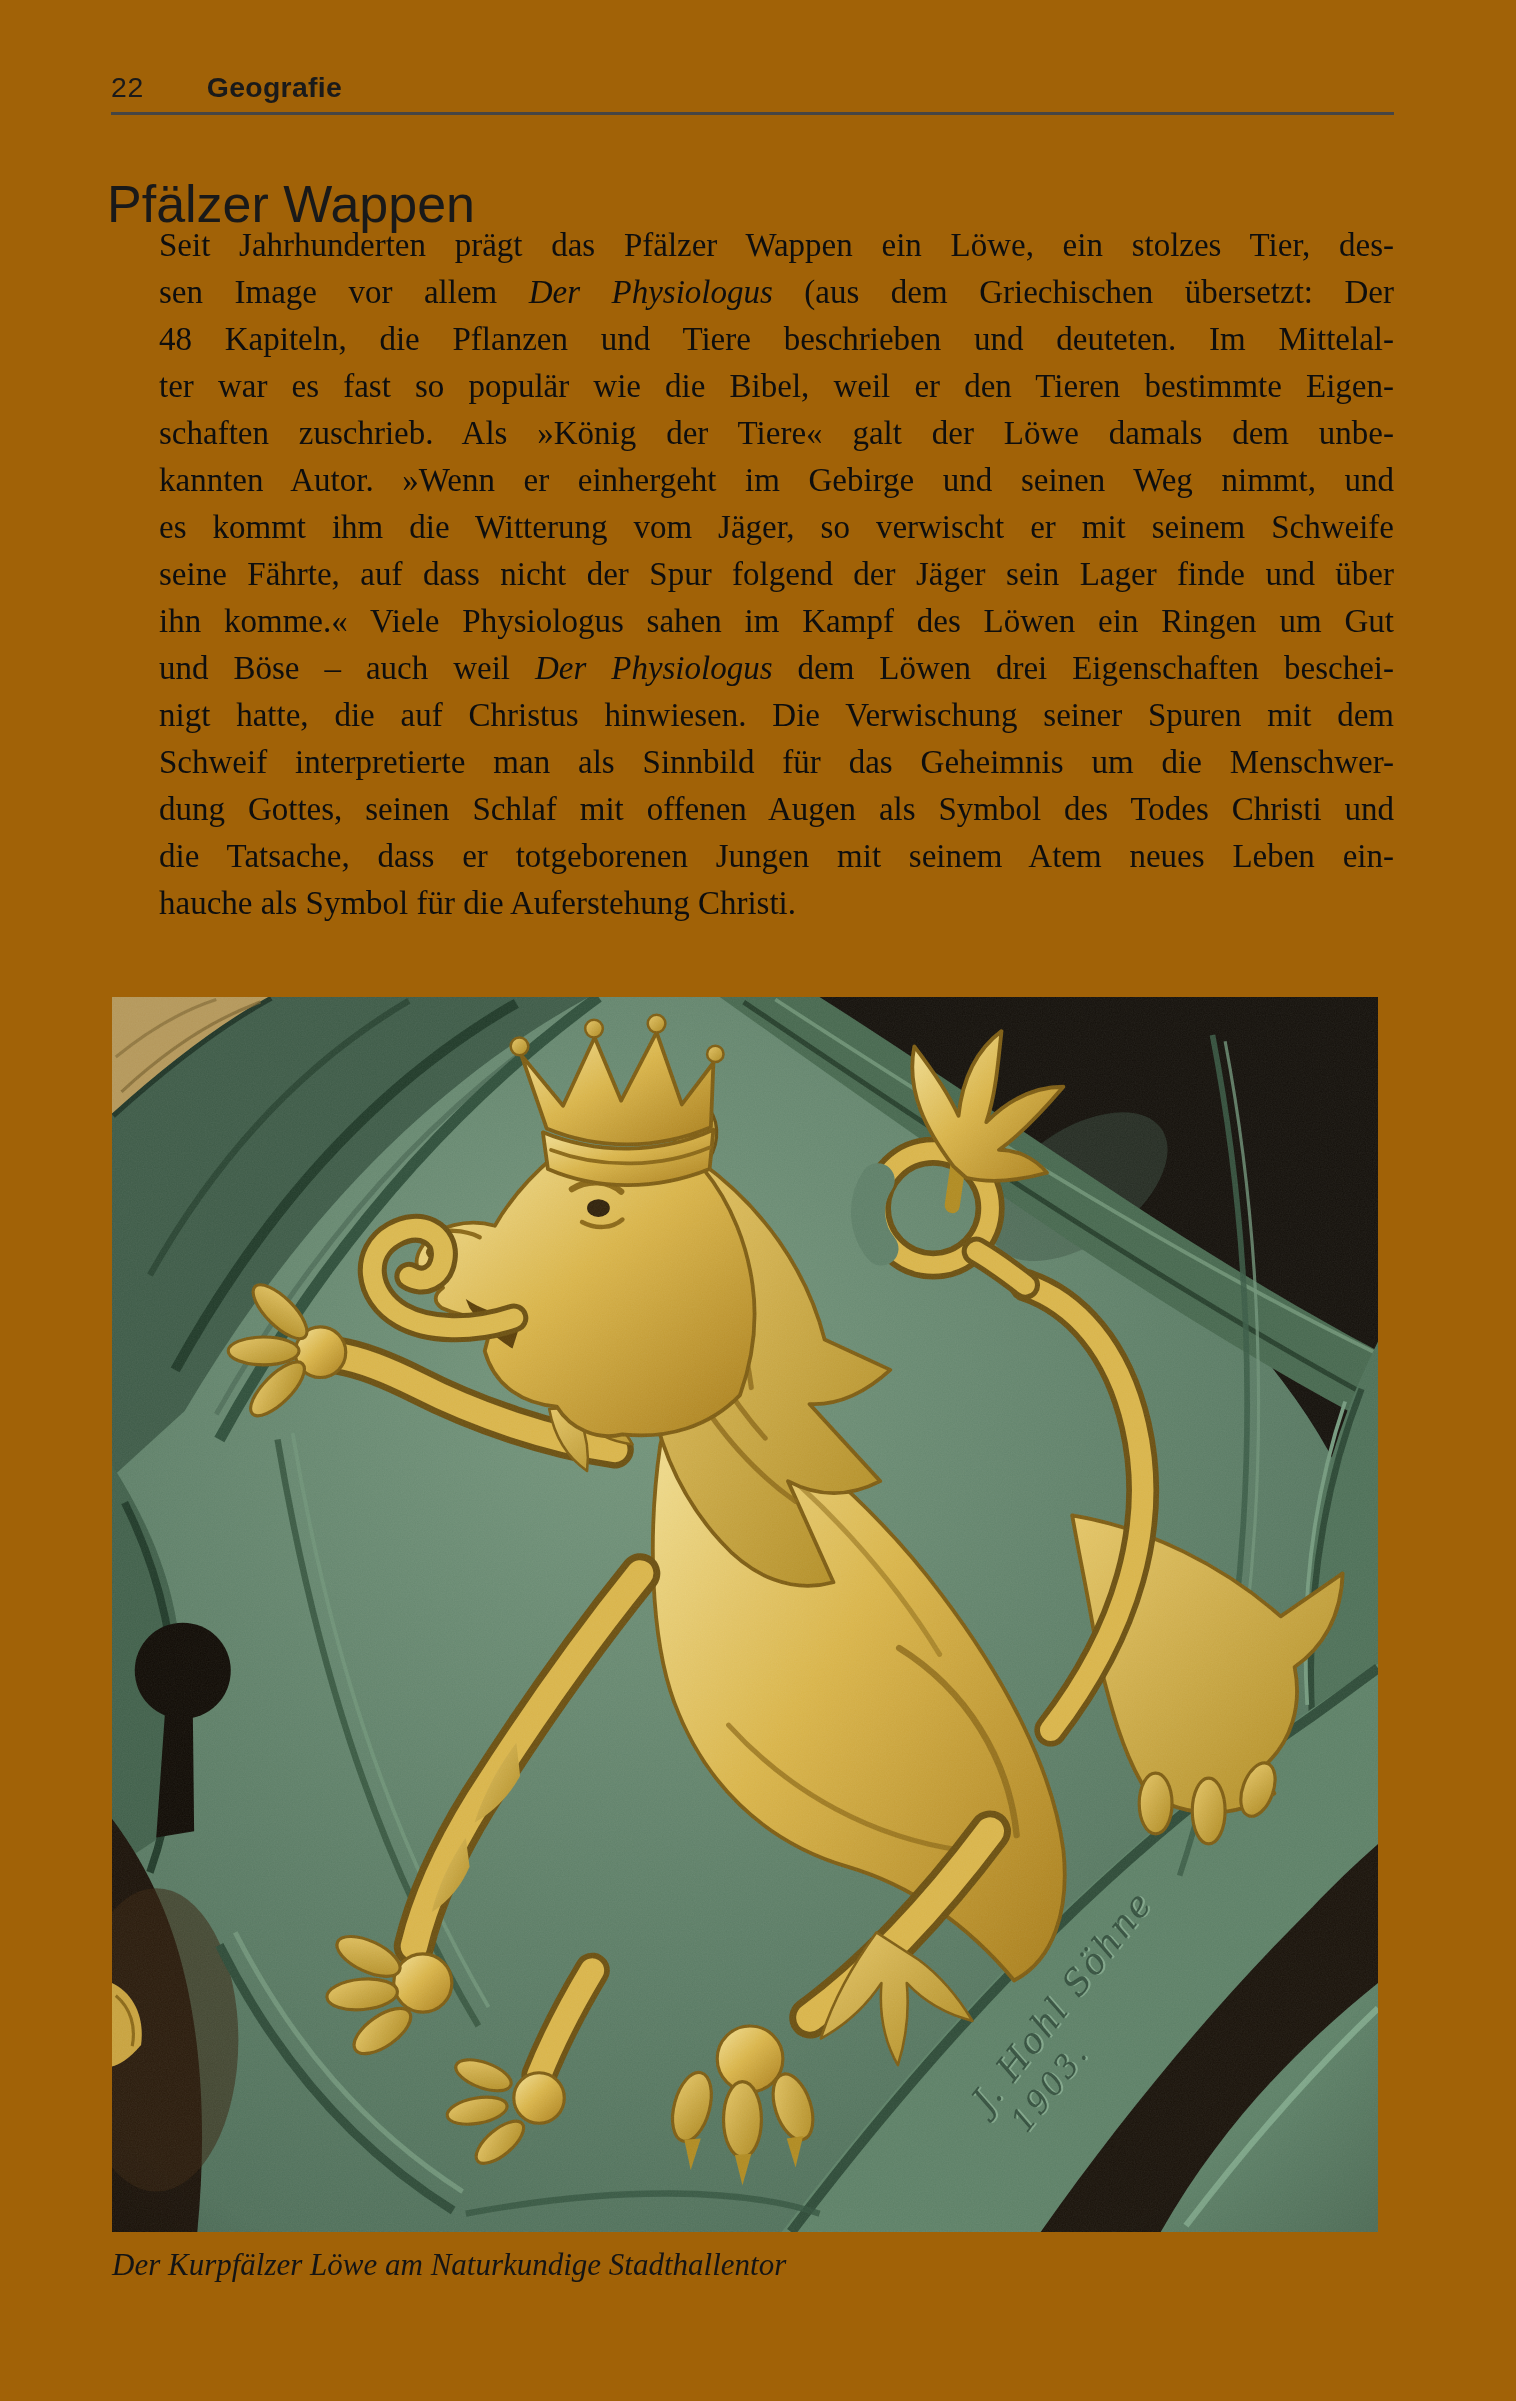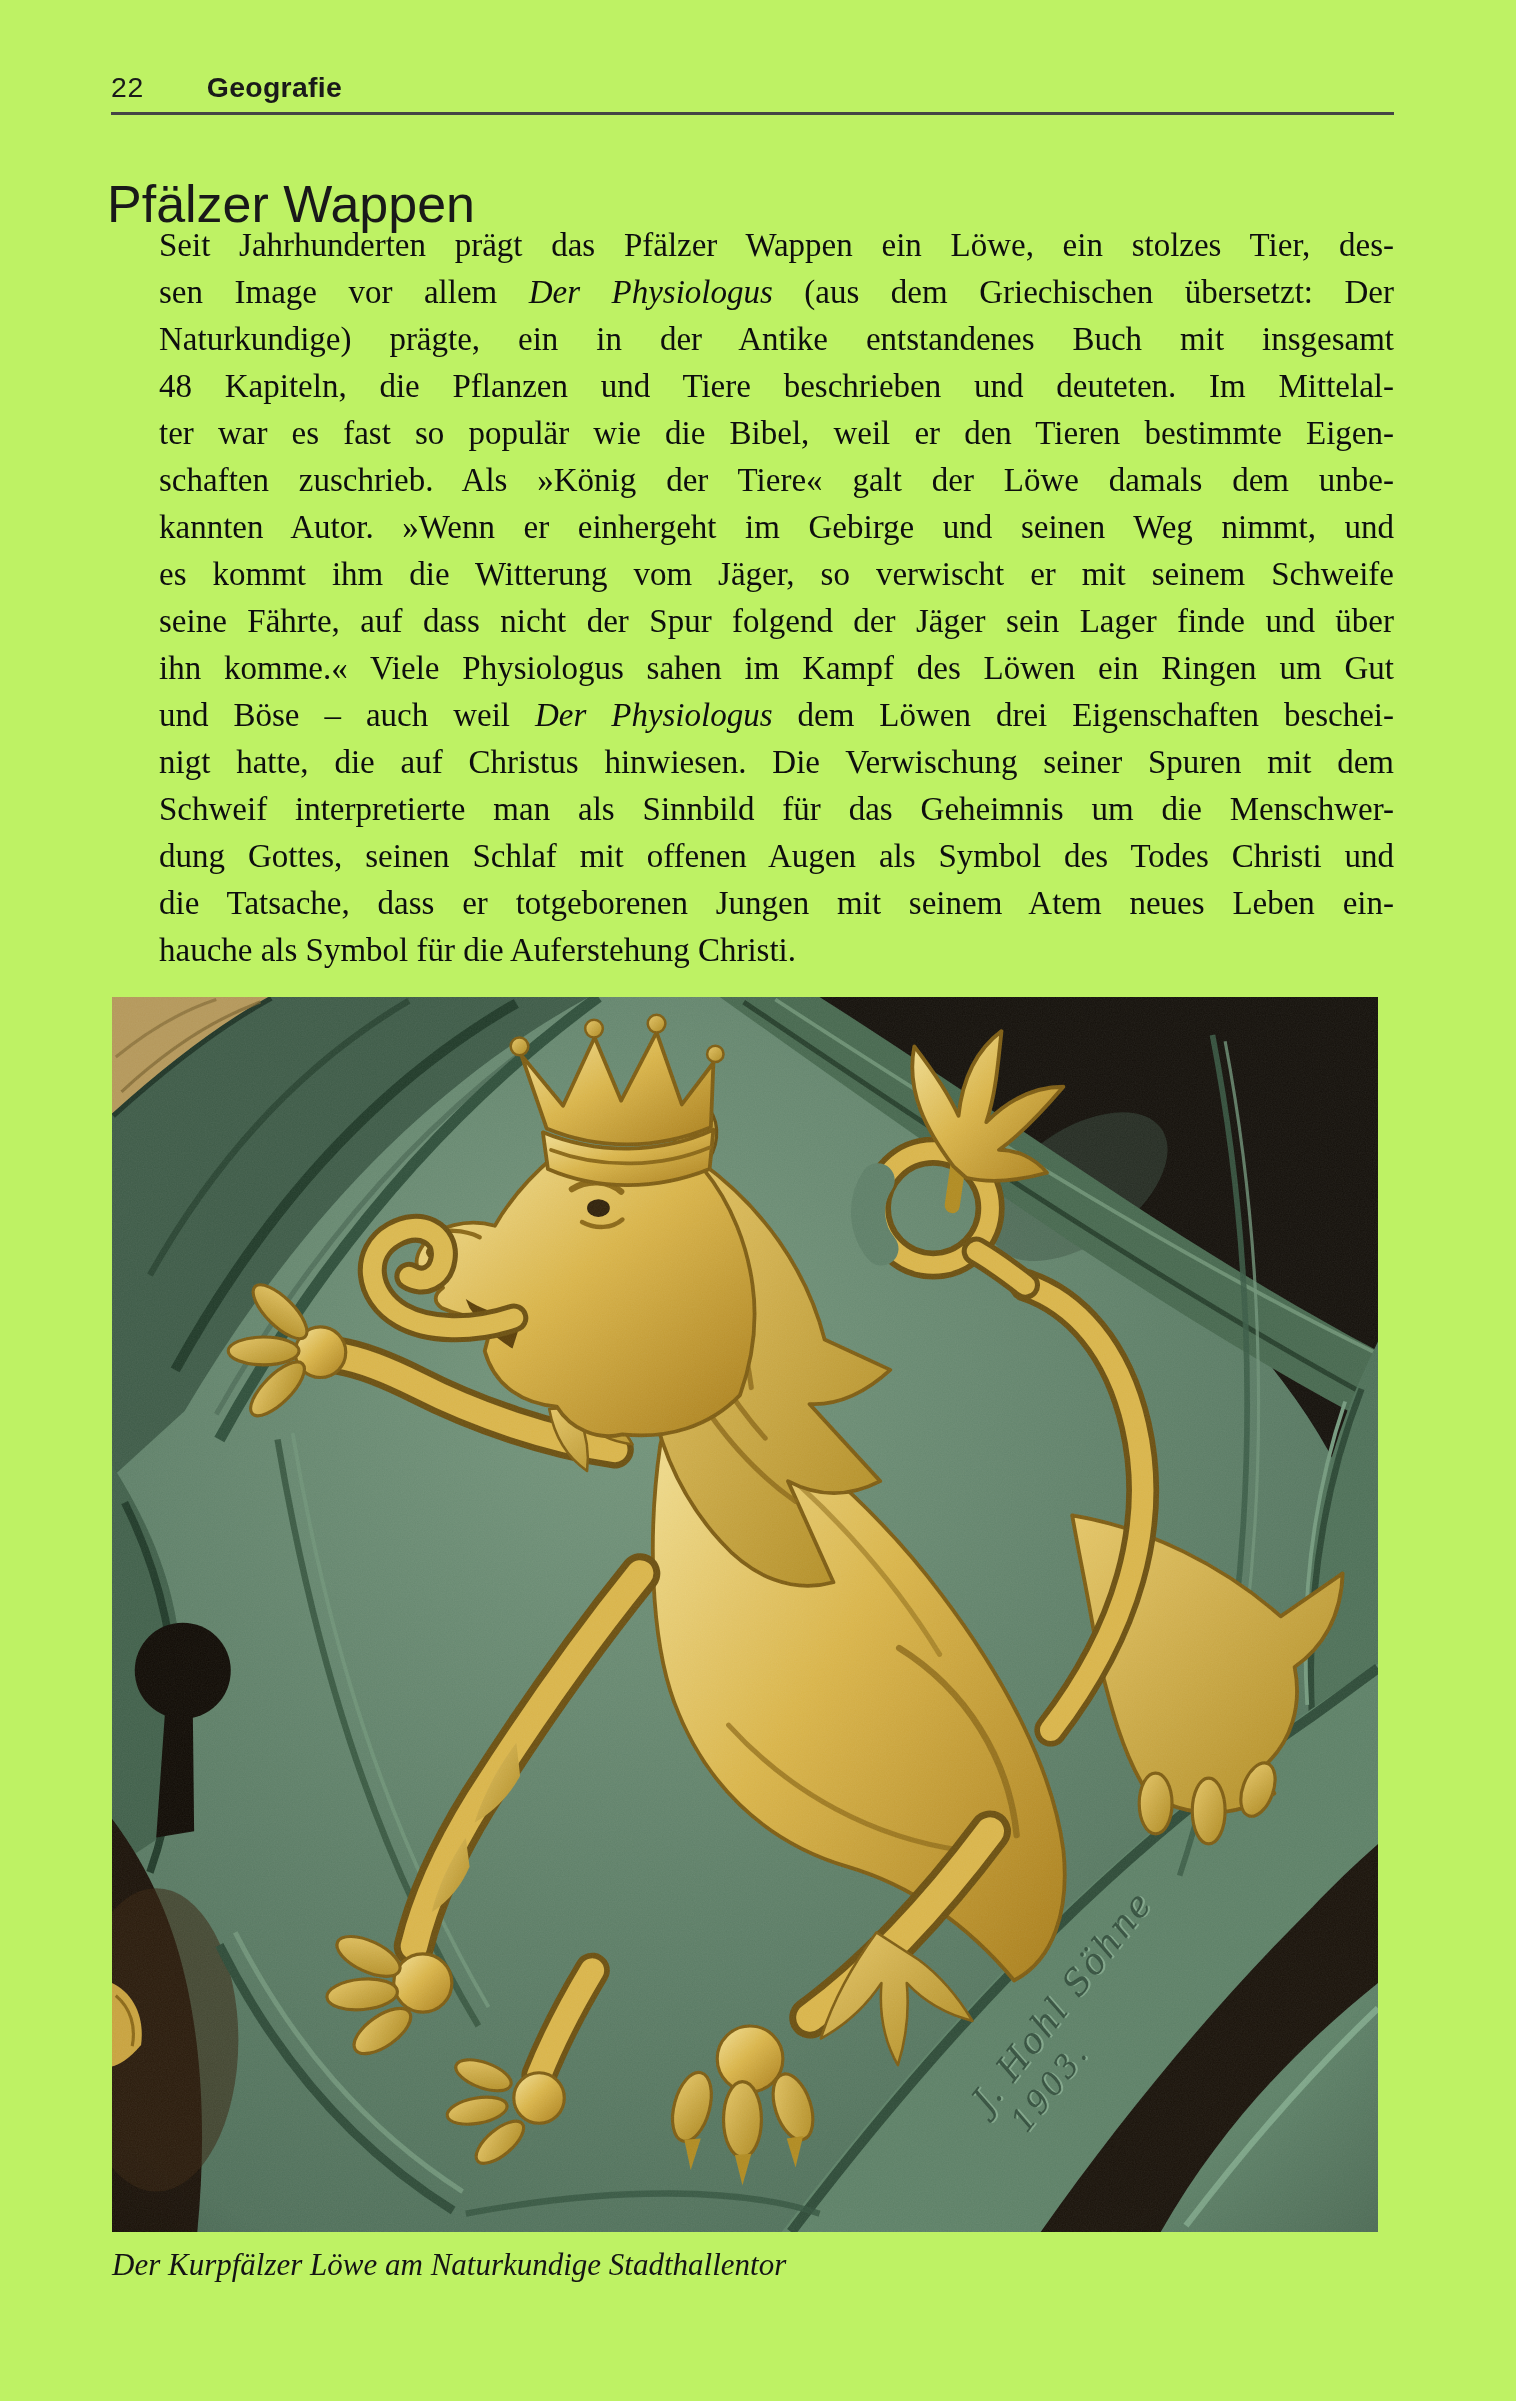--- a/index.html
+++ b/index.html
@@ -1,16 +1,16 @@
 <!DOCTYPE html>
 <html lang="de" style="font-size:10px"><head>
 <meta charset="utf-8">
 <style>
   html,body{margin:0;padding:0;background:#ffffff;}
-  .page{position:relative;width:1516px;height:2401px;background:#bef264;overflow:hidden;
+  .page{position:relative;width:1516px;height:2401px;background:#a16207;overflow:hidden;
         font-family:"Liberation Serif", serif;color:#111;}
   .header{position:absolute;left:111px;top:71px;display:flex;align-items:baseline;
           font-family:"Liberation Sans", sans-serif;font-size:28.4px;color:#1a1a1a;}
   .page-number{letter-spacing:0.6px;}
   .section-title{margin-left:63px;font-weight:bold;letter-spacing:0.3px;}
   .header-rule{position:absolute;left:111px;top:112px;width:1283px;height:3.2px;background:#454545;}
   .doc-title{position:absolute;left:107px;top:139px;width:1283px;
              font-family:"Liberation Sans", sans-serif;font-weight:400;font-size:52px;
              letter-spacing:0px;color:#191919;}
   .body-paragraph{position:absolute;left:111px;top:222px;width:1283px;
@@ -33,21 +33,20 @@
     <span class="page-number">22</span>
     <span class="section-title">Geografie</span>
   </div>
   <div class="header-rule"></div>
 
   <h1 class="doc-title">Pfälzer Wappen</h1>
 
   <div class="body-paragraph">
       <div class="pline">Seit Jahrhunderten prägt das Pfälzer Wappen ein Löwe, ein stolzes Tier, des-</div>
       <div class="pline">sen Image vor allem <i>Der Physiologus</i> (aus dem Griechischen übersetzt: Der</div>
-      <div class="pline">Naturkundige) prägte, ein in der Antike entstandenes Buch mit insgesamt</div>
       <div class="pline">48 Kapiteln, die Pflanzen und Tiere beschrieben und deuteten. Im Mittelal-</div>
       <div class="pline">ter war es fast so populär wie die Bibel, weil er den Tieren bestimmte Eigen-</div>
       <div class="pline">schaften zuschrieb. Als »König der Tiere« galt der Löwe damals dem unbe-</div>
       <div class="pline">kannten Autor. »Wenn er einhergeht im Gebirge und seinen Weg nimmt, und</div>
       <div class="pline">es kommt ihm die Witterung vom Jäger, so verwischt er mit seinem Schweife</div>
       <div class="pline">seine Fährte, auf dass nicht der Spur folgend der Jäger sein Lager finde und über</div>
       <div class="pline">ihn komme.« Viele Physiologus sahen im Kampf des Löwen ein Ringen um Gut</div>
       <div class="pline">und Böse – auch weil <i>Der Physiologus</i> dem Löwen drei Eigenschaften beschei-</div>
       <div class="pline">nigt hatte, die auf Christus hinwiesen. Die Verwischung seiner Spuren mit dem</div>
       <div class="pline">Schweif interpretierte man als Sinnbild für das Geheimnis um die Menschwer-</div>

